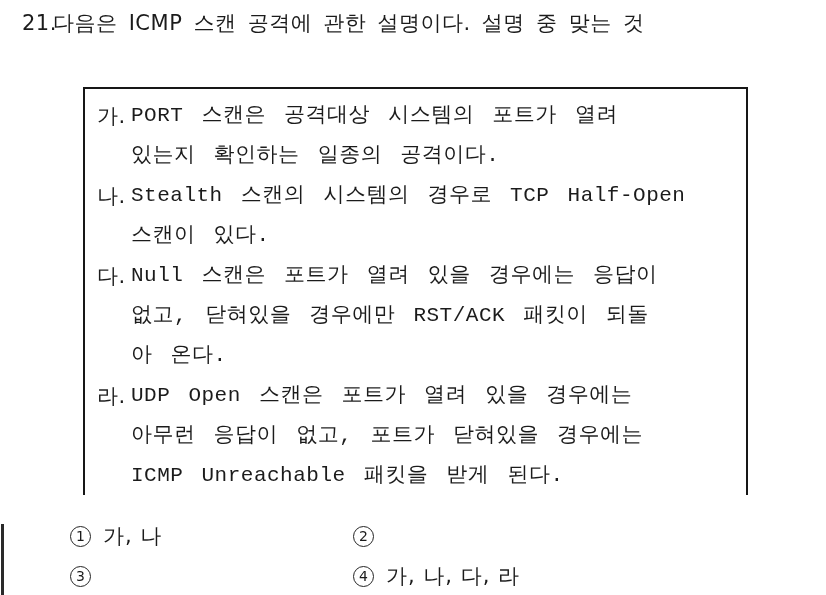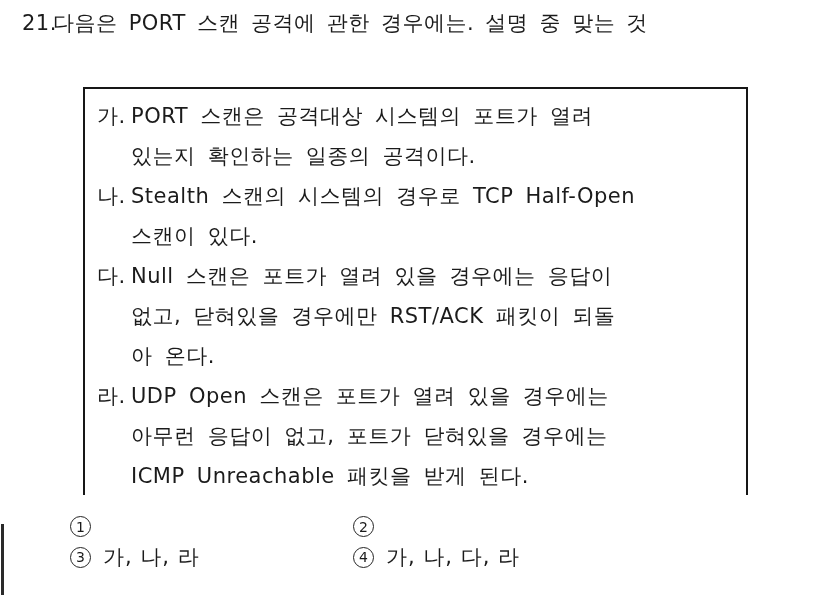--- a/index.html
+++ b/index.html
@@ -50,20 +50,21 @@
     letter-spacing: 0.5px;
     word-spacing: 5px;
   }
   .ilabel {
     line-height: 40px;
     white-space: nowrap;
   }
   .itext {
     line-height: 40px;
     white-space: pre-line;
+    font-family: Liberation Mono, monospace;
   }
   
   .choices {
     position: absolute;
     left: 70px;
     top: 516px;
     display: grid;
     grid-template-columns: 283px auto;
     font-size: 21px;
     line-height: 40px;
@@ -97,21 +98,21 @@
     height: 71px;
     background: #2a2a2a;
   }
 </style>
 </head>
 <body>
 
 <div class="question">
   <span class="qnum">21.</span>
   <div class="qtext">
-    <div>다음은 PORT 스캔 공격에 관한 경우에는. 설명 중 맞는 것</div>
+    <div>다음은 ICMP 스캔 공격에 관한 설명이다. 설명 중 맞는 것</div>
   </div>
 </div>
 
 <div class="box">
   <div class="item">
     <span class="ilabel">가.</span>
     <div class="itext">PORT 스캔은 공격대상 시스템의 포트가 열려
 있는지 확인하는 일종의 공격이다.</div>
   </div>
   <div class="item">
@@ -129,27 +130,27 @@
     <span class="ilabel">라.</span>
     <div class="itext">UDP Open 스캔은 포트가 열려 있을 경우에는
 아무런 응답이 없고, 포트가 닫혀있을 경우에는
 ICMP Unreachable 패킷을 받게 된다.</div>
   </div>
 </div>
 
 <div class="choices">
   <div class="choice">
     <span class="cnum">1</span>
+    <span class="ctext">가, 나</span>
   </div>
   <div class="choice">
     <span class="cnum">2</span>
   </div>
   <div class="choice">
     <span class="cnum">3</span>
-    <span class="ctext">가, 나, 라</span>
   </div>
   <div class="choice">
     <span class="cnum">4</span>
     <span class="ctext">가, 나, 다, 라</span>
   </div>
 </div>
 
 <div class="divider"></div>
 
 </body></html>

